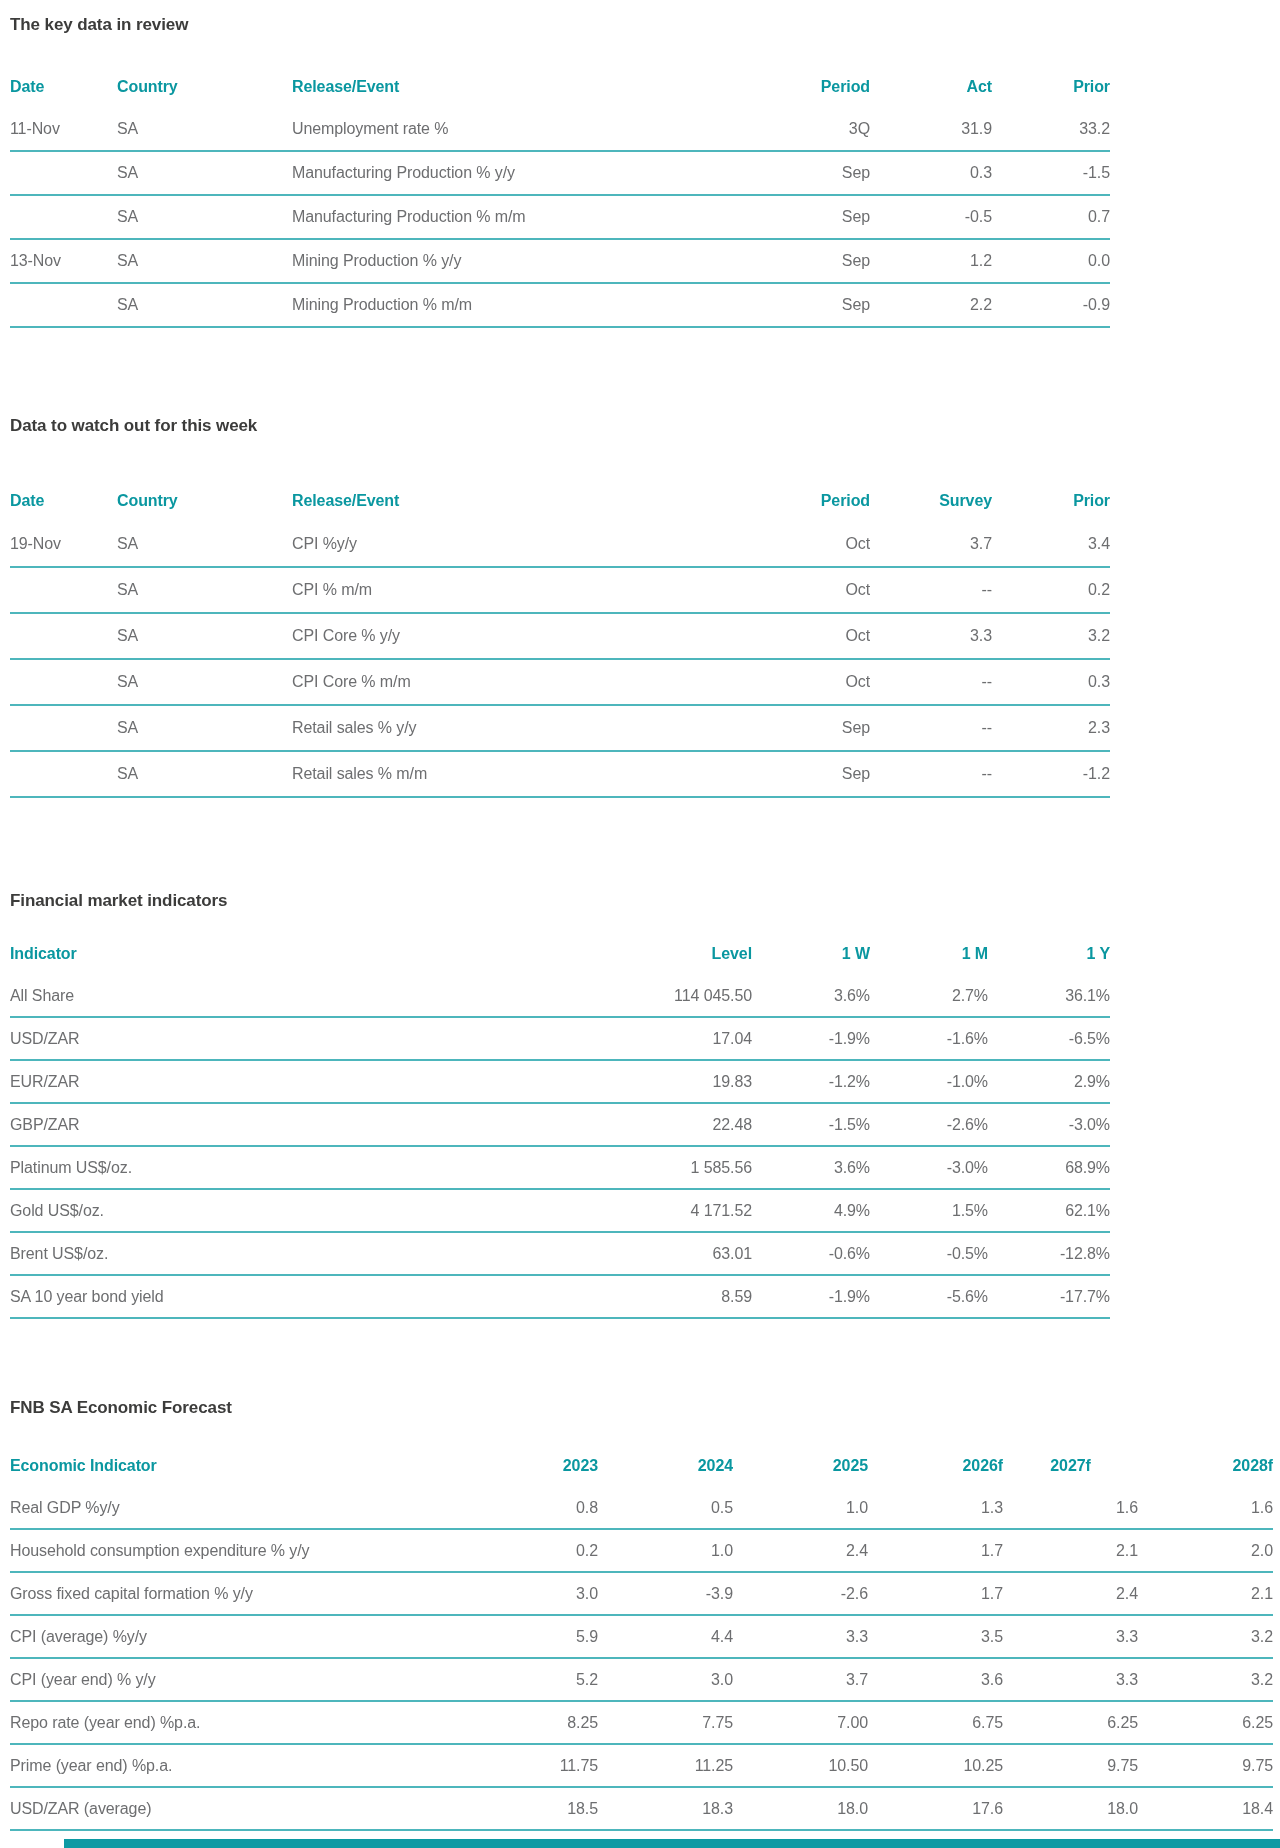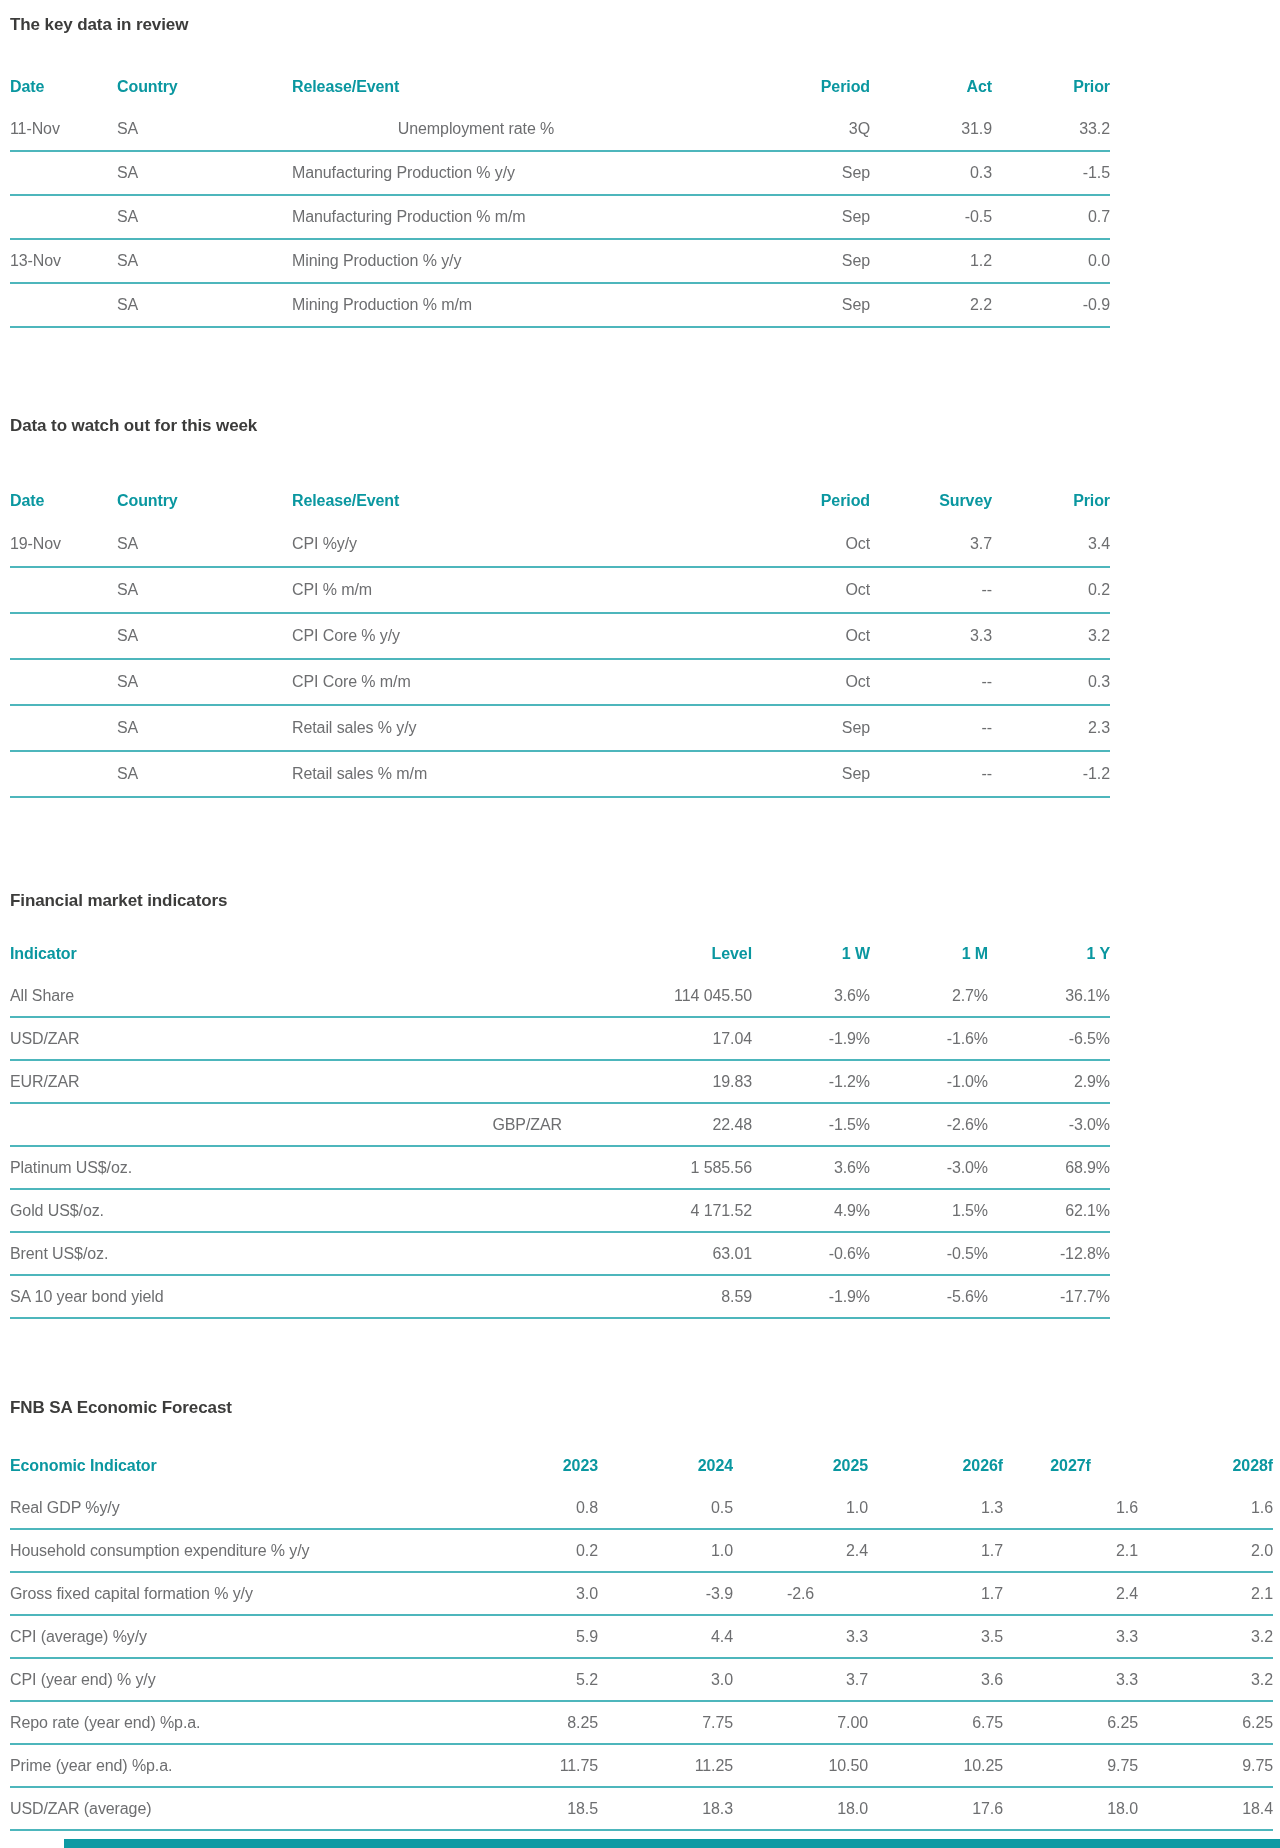--- a/index.html
+++ b/index.html
@@ -97,21 +97,21 @@
           <th style="text-align: left;">Release/Event</th>
           <th style="text-align: right;">Period</th>
           <th style="text-align: right;">Act</th>
           <th style="text-align: right;">Prior</th>
         </tr>
       </thead>
       <tbody>
         <tr>
           <td style="text-align: left;">11-Nov</td>
           <td style="text-align: left;">SA</td>
-          <td style="text-align: center;">Unemployment rate %</td>
+          <td style="text-align: left;">Unemployment rate %</td>
           <td style="text-align: right;">3Q</td>
           <td style="text-align: right;">31.9</td>
           <td style="text-align: right;">33.2</td>
         </tr>
         <tr>
           <td style="text-align: left;"></td>
           <td style="text-align: left;">SA</td>
           <td style="text-align: left;">Manufacturing Production % y/y</td>
           <td style="text-align: right;">Sep</td>
           <td style="text-align: right;">0.3</td>
@@ -252,21 +252,21 @@
           <td style="text-align: right;">-6.5%</td>
         </tr>
         <tr>
           <td style="text-align: left;">EUR/ZAR</td>
           <td style="text-align: right;">19.83</td>
           <td style="text-align: right;">-1.2%</td>
           <td style="text-align: right;">-1.0%</td>
           <td style="text-align: right;">2.9%</td>
         </tr>
         <tr>
-          <td style="text-align: right; margin-top: 32px;">GBP/ZAR</td>
+          <td style="text-align: left; margin-top: 32px;">GBP/ZAR</td>
           <td style="text-align: right;">22.48</td>
           <td style="text-align: right;">-1.5%</td>
           <td style="text-align: right; margin-top: 28px;">-2.6%</td>
           <td style="text-align: right;">-3.0%</td>
         </tr>
         <tr>
           <td style="text-align: left;">Platinum US$/oz.</td>
           <td style="text-align: right;">1 585.56</td>
           <td style="text-align: right;">3.6%</td>
           <td style="text-align: right;">-3.0%</td>
@@ -335,21 +335,21 @@
           <td style="text-align: right;">1.0</td>
           <td style="text-align: right;">2.4</td>
           <td style="text-align: right;">1.7</td>
           <td style="text-align: right;">2.1</td>
           <td style="text-align: right;">2.0</td>
         </tr>
         <tr>
           <td style="text-align: left;">Gross fixed capital formation % y/y</td>
           <td style="text-align: right;">3.0</td>
           <td style="text-align: right;">-3.9</td>
-          <td style="text-align: center;">-2.6</td>
+          <td style="text-align: right;">-2.6</td>
           <td style="text-align: right;">1.7</td>
           <td style="text-align: right;">2.4</td>
           <td style="text-align: right;">2.1</td>
         </tr>
         <tr>
           <td style="text-align: left;">CPI (average) %y/y</td>
           <td style="text-align: right;">5.9</td>
           <td style="text-align: right;">4.4</td>
           <td style="text-align: right;">3.3</td>
           <td style="text-align: right;">3.5</td>

